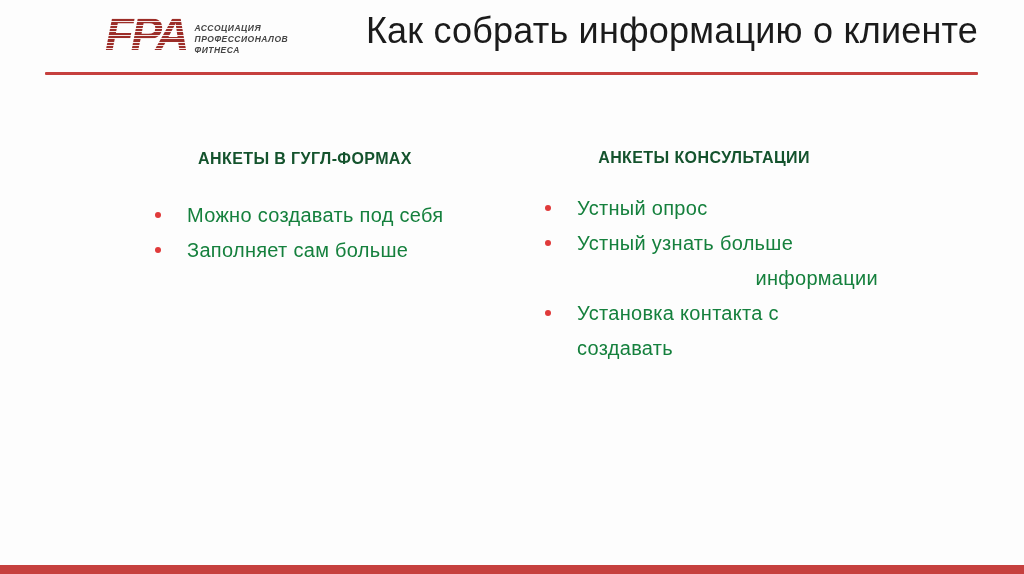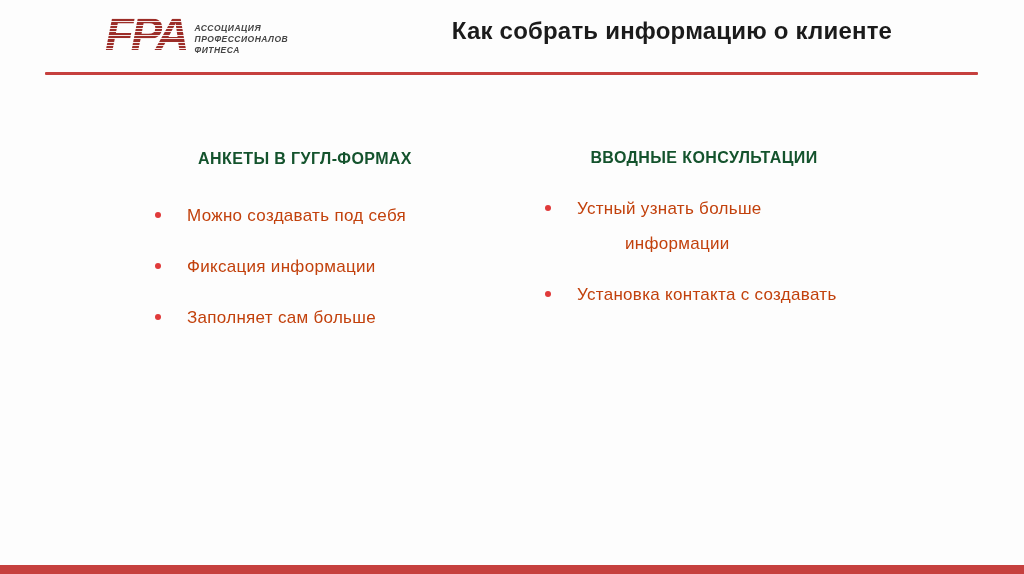--- a/index.html
+++ b/index.html
@@ -38,22 +38,22 @@
     letter-spacing: 0.5px;
     color: #454545;
     text-transform: uppercase;
   }
 
   
   .title {
     position: absolute; left: 330px; top: 14px; width: 684px;
     margin: 0;
     text-align: center;
-    font-size: 24px; line-height: 34px;
-    font-weight: 700;
+    font-size: 36px; line-height: 34px;
+    font-weight: 400;
     letter-spacing: 0.2px;
     color: #1b1b1b;
     white-space: nowrap;
   }
   .rule {
     position: absolute; left: 45px; top: 72px;
     width: 933px; height: 3px;
     background: #c6403e;
     border-radius: 1px;
   }
@@ -72,32 +72,31 @@
   }
   .bullet-list {
     list-style: none;
     margin: 0; padding: 0;
   }
   .col-left  .bullet-list { margin-top: 30px; }
   .col-right .bullet-list { margin-top: 24px; }
   .bullet-list li {
     position: relative;
     padding-left: 47px;
-    font-size: 17px; line-height: 35px;
+    font-size: 20px; line-height: 35px;
     letter-spacing: 0.3px;
-    color: #c2410c;
-    margin-top: 16px;
+    color: #15803d;
   }
   .bullet-list li::before {
     content: "";
     position: absolute; left: 15px; top: 14px;
     width: 6px; height: 6px; border-radius: 50%;
     background: #e03a3a;
   }
-  .bullet-line2 { display: block; margin-left: 48px; }
+  .bullet-line2 { display: block; margin-left: 48px; text-align: right; }
 
   
   .bottom-bar {
     position: absolute; left: 0; right: 0; bottom: 0;
     height: 9px;
     background: #c6403e;
   }
 </style>
 </head>
 <body>
@@ -117,31 +116,31 @@
 
   <div class="rule"></div>
 
   <section class="col col-left">
     <h2 class="col-heading">АНКЕТЫ В ГУГЛ-ФОРМАХ</h2>
     <ul class="bullet-list">
       <li>
         <span>Можно создавать под себя</span>
       </li>
       <li>
-        <span>Фиксация информации</span>
-      </li>
-      <li>
         <span>Заполняет сам больше</span>
       </li>
     </ul>
   </section>
 
   <section class="col col-right">
-    <h2 class="col-heading">ВВОДНЫЕ КОНСУЛЬТАЦИИ</h2>
+    <h2 class="col-heading">АНКЕТЫ КОНСУЛЬТАЦИИ</h2>
     <ul class="bullet-list">
+      <li>
+        <span>Устный опрос</span>
+      </li>
       <li>
         <span>Устный узнать больше</span>
         <span class="bullet-line2">информации</span>
       </li>
       <li>
         <span>Установка контакта с создавать</span>
       </li>
     </ul>
   </section>
 

